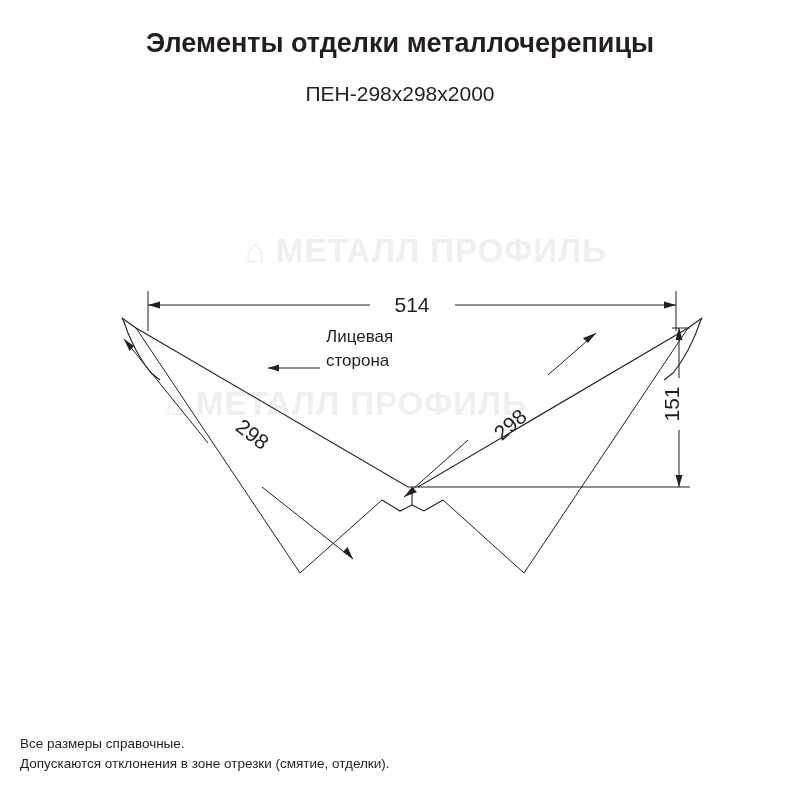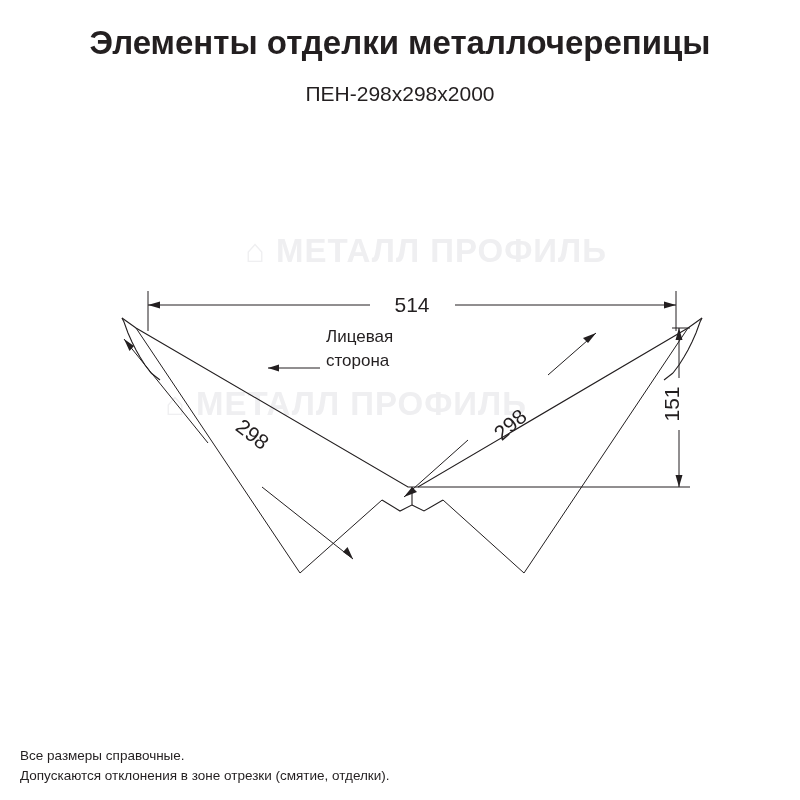--- a/index.html
+++ b/index.html
@@ -21,21 +21,21 @@
     height: 800px;
   }
   .title-block {
     position: absolute;
     top: 26px;
     left: 0;
     width: 800px;
     text-align: center;
   }
   .title-main {
-    font-size: 33px;
+    font-size: 27px;
     font-weight: bold;
     letter-spacing: 0px;
     line-height: 34px;
   }
   .title-sub {
     margin-top: 20px;
     font-size: 22px;
     font-weight: bold;
     line-height: 29px;
   }
@@ -71,21 +71,21 @@
   }
   .wm .wm-mark {
     display: inline-block;
     margin-right: 10px;
   }
   .wm1 { top: 32px; left: 245px; }
   .wm2 { top: 185px; left: 165px; }
   .notes {
     position: absolute;
     left: 20px;
-    bottom: 14px;
+    bottom: 26px;
     font-size: 13.5px;
     line-height: 20px;
   }
   .notes div { white-space: nowrap; }
   svg { display: block; }
   text {
     font-family: "Liberation Sans", sans-serif;
     fill: #231f20;
   }
 </style>

